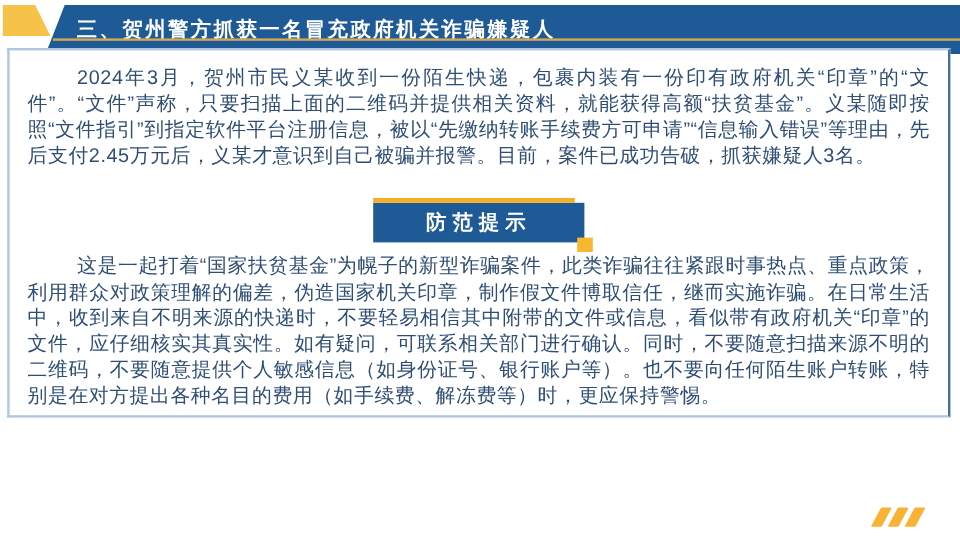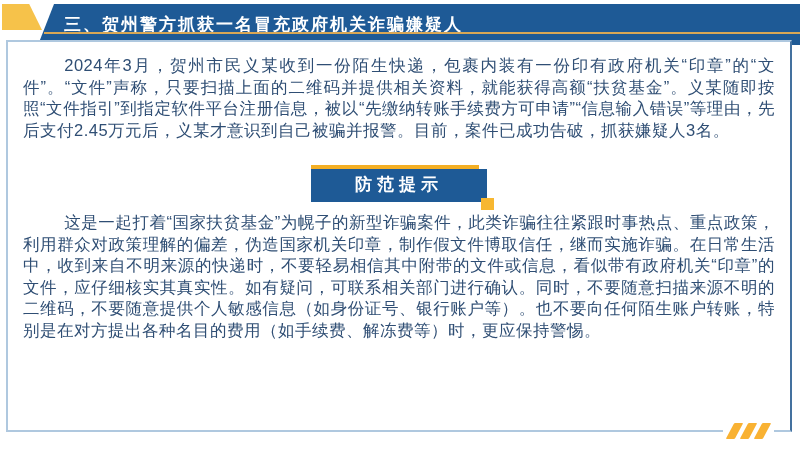--- a/index.html
+++ b/index.html
@@ -21,33 +21,33 @@
   }
   .hdr-title{
     color:#ffffff;font-size:17px;font-weight:bold;letter-spacing:2px;
     padding-left:26px;white-space:nowrap;
   }
   .hdr-underline{
     position:absolute;left:44px;top:32px;right:0;height:2px;background:#D8A755;
   }
   
   .content-box{
-    position:absolute;left:6px;top:40px;width:786px;height:392px;
+    position:absolute;left:6px;top:40px;width:786px;height:308px;
     box-sizing:border-box;background:#ffffff;
     border:2px solid #AFC8DF;border-right-color:#44719F;
     padding:13px 15px 0 15px;
   }
   .para{
     margin:0;color:#2F4E74;font-size:16.5px;line-height:21.5px;
     font-weight:500;text-align:justify;text-indent:2.5em;
     letter-spacing:0.5px;
   }
   .para2{margin-top:10px;}
   
-  .badge-row{margin-top:24px;text-align:center;height:37px;font-family:Liberation Mono, monospace;}
+  .badge-row{margin-top:24px;text-align:center;height:37px;}
   .badge{
     position:relative;display:inline-block;background:#1E5A96;
     width:176px;height:33px;line-height:33px;margin-top:4px;
     color:#ffffff;font-size:17px;font-weight:bold;letter-spacing:5px;
     text-align:center;
   }
   .badge-topbar{
     position:absolute;left:0;top:-4px;width:168px;height:4px;background:#F4AF24;
   }
   .badge-corner{

